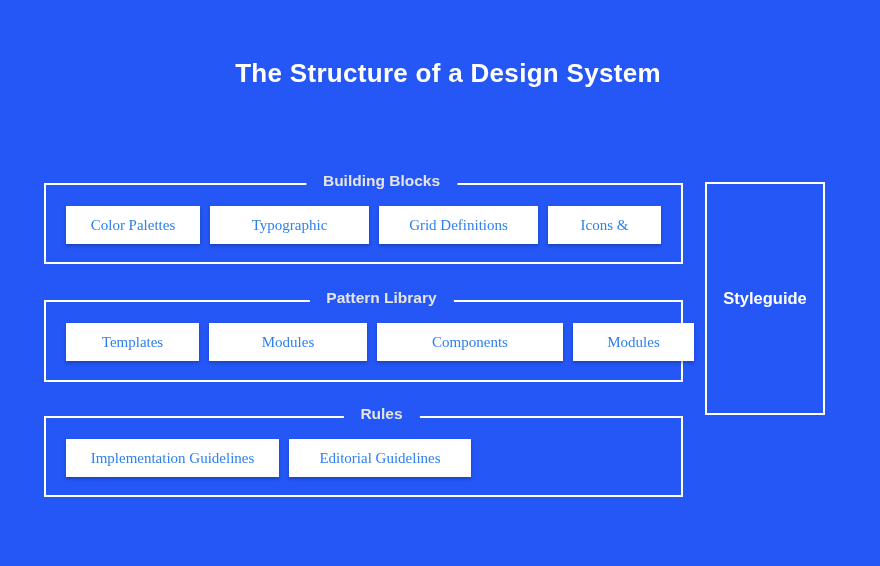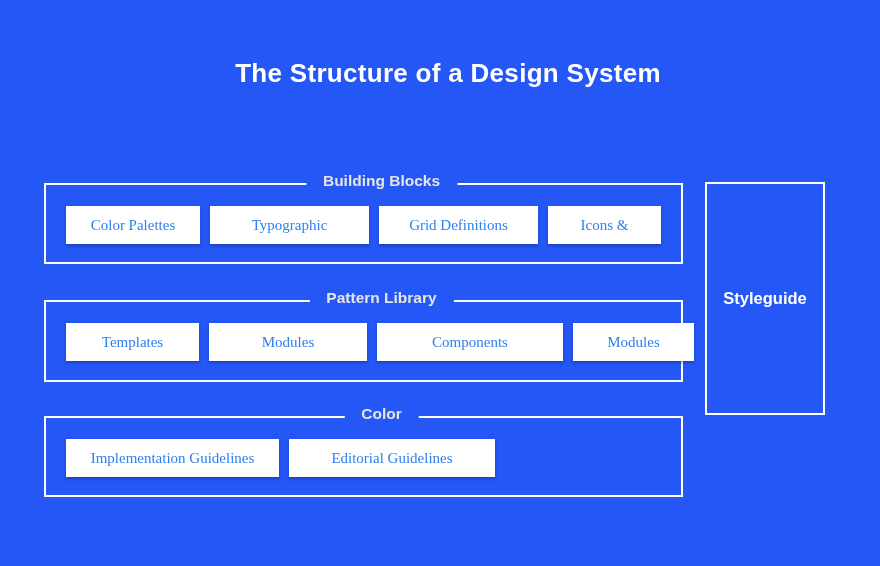--- a/index.html
+++ b/index.html
@@ -111,24 +111,24 @@
     <span class="legend">Pattern Library</span>
     <div class="row">
       <div class="block" style="width:133px">Templates</div>
       <div class="block" style="width:158px">Modules</div>
       <div class="block" style="width:186px">Components</div>
       <div class="block" style="width:121px">Modules</div>
     </div>
   </div>
 
   <div class="section section-3">
-    <span class="legend">Color</span>
+    <span class="legend">Rules</span>
     <div class="row">
       <div class="block" style="width:213px">Implementation Guidelines</div>
-      <div class="block" style="width:206px">Editorial Guidelines</div>
+      <div class="block" style="width:182px">Editorial Guidelines</div>
     </div>
   </div>
 
   <div class="styleguide">
     <span class="styleguide-label">Styleguide</span>
   </div>
 
 </div>
 
 </body></html>

